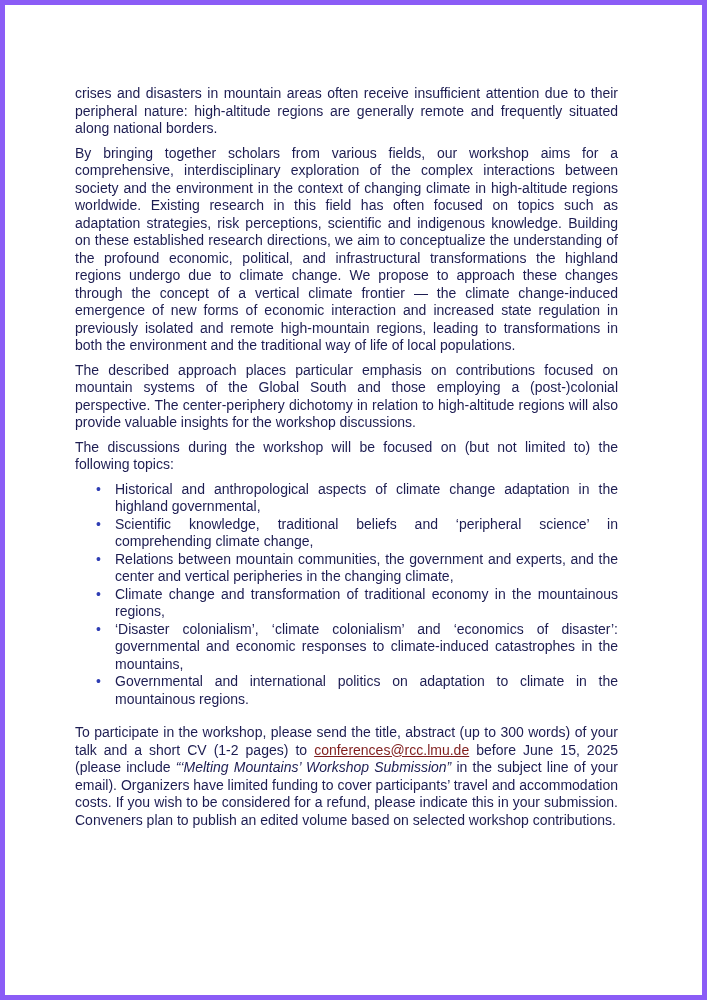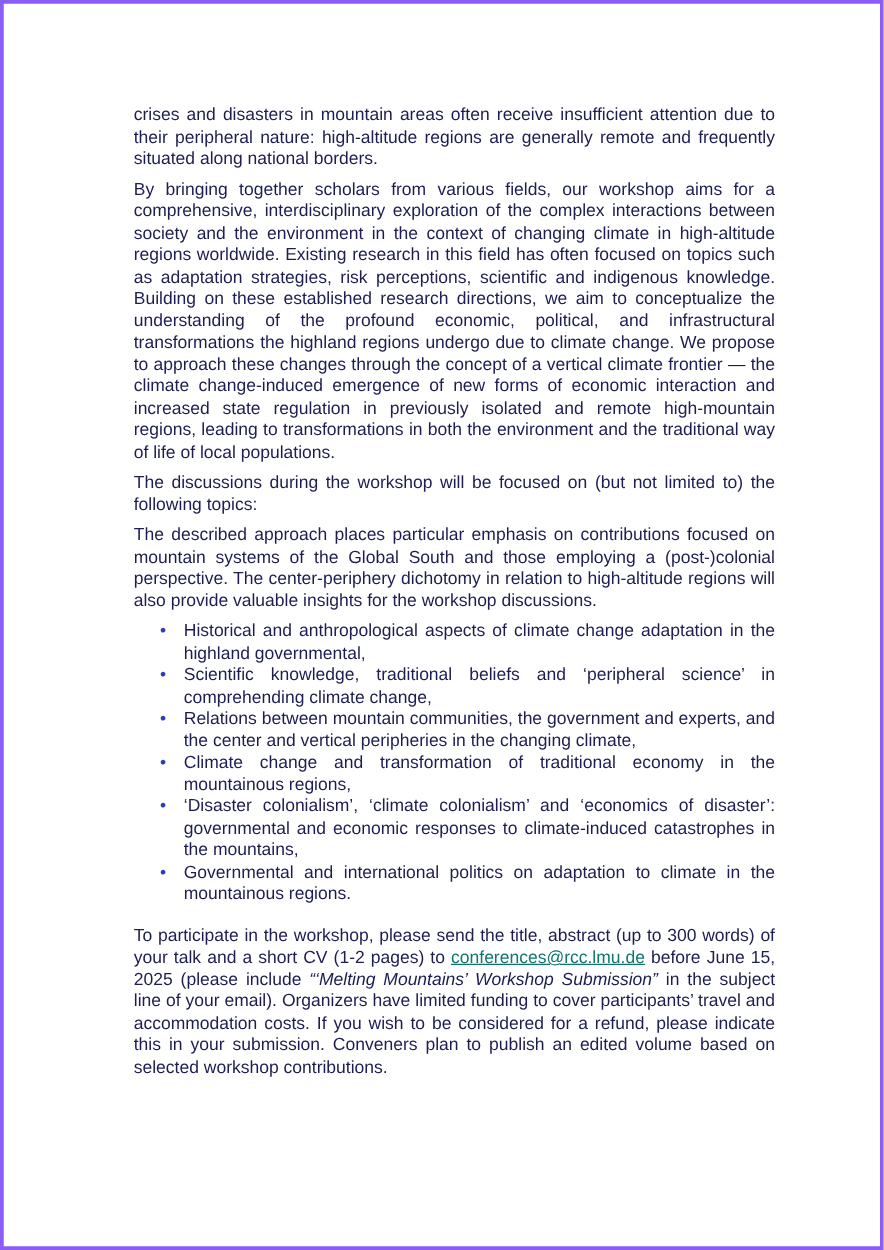--- a/index.html
+++ b/index.html
@@ -6,22 +6,22 @@
     margin: 0;
     padding: 0;
     background: #ffffff;
   }
   .page {
     position: relative;
     width: 707px;
     height: 1000px;
     box-sizing: border-box;
     background: #ffffff;
-    border: 3px solid #8b5cf6;
-    padding: 80px 84px 40px 104px;
+    border: 5px solid #8b5cf6;
+    padding: 80px 84px 40px 70px;
     font-family: "Liberation Sans", sans-serif;
     font-size: 14px;
     line-height: 17.5px;
     color: #1d1d52;
     overflow: hidden;
   }
   p {
     margin: 0 0 7px 0;
     text-align: justify;
   }
@@ -42,44 +42,44 @@
     position: absolute;
     left: 0;
     top: 0;
     color: #2e3db3;
     font-size: 14px;
   }
   .italic { }
   .bold { font-weight: normal; }
   .bold-italic { font-weight: normal; font-style: italic; }
   a.email-link {
-    color: #0f766e;
+    color: #7f1d1d;
     text-decoration: underline;
     cursor: pointer;
   }
 </style>
 </head>
 <body>
 
 <div class="page">
 
   <p>
     <span>crises and disasters in mountain areas often receive insufficient attention due to their peripheral nature: high-altitude regions are generally remote and frequently situated along national borders.</span>
   </p>
 
   <p>
     <span>By bringing together scholars from various fields, our workshop aims for a comprehensive, interdisciplinary exploration of the complex interactions between society and the environment in the context of changing climate in high-altitude regions worldwide. Existing research in this field has often focused on topics such as adaptation strategies, risk perceptions, scientific and indigenous knowledge. Building on these established research directions, we aim to conceptualize the understanding of the profound economic, political, and infrastructural transformations the highland regions undergo due to climate change. We propose to approach these changes through the concept of a </span><span class="italic">vertical climate frontier</span><span> — the climate change-induced emergence of new forms of economic interaction and increased state regulation in previously isolated and remote high-mountain regions, leading to transformations in both the environment and the traditional way of life of local populations.</span>
   </p>
 
   <p>
-    <span>The discussions during the workshop will be focused on (but not limited to) the following topics:</span>
+    <span>The described approach places particular emphasis on contributions focused on mountain systems of the Global South and those employing a (post-)colonial perspective. The center-periphery dichotomy in relation to high-altitude regions will also provide valuable insights for the workshop discussions.</span>
   </p>
 
   <p>
-    <span>The described approach places particular emphasis on contributions focused on mountain systems of the Global South and those employing a (post-)colonial perspective. The center-periphery dichotomy in relation to high-altitude regions will also provide valuable insights for the workshop discussions.</span>
+    <span>The discussions during the workshop will be focused on (but not limited to) the following topics:</span>
   </p>
 
   <ul class="topics">
     <li>
       <span class="bullet">•</span>
       <span>Historical and anthropological aspects of climate change adaptation in the highland governmental,</span>
     </li>
     <li>
       <span class="bullet">•</span>
       <span>Scientific knowledge, traditional beliefs and ‘peripheral science’ in comprehending climate change,</span>

